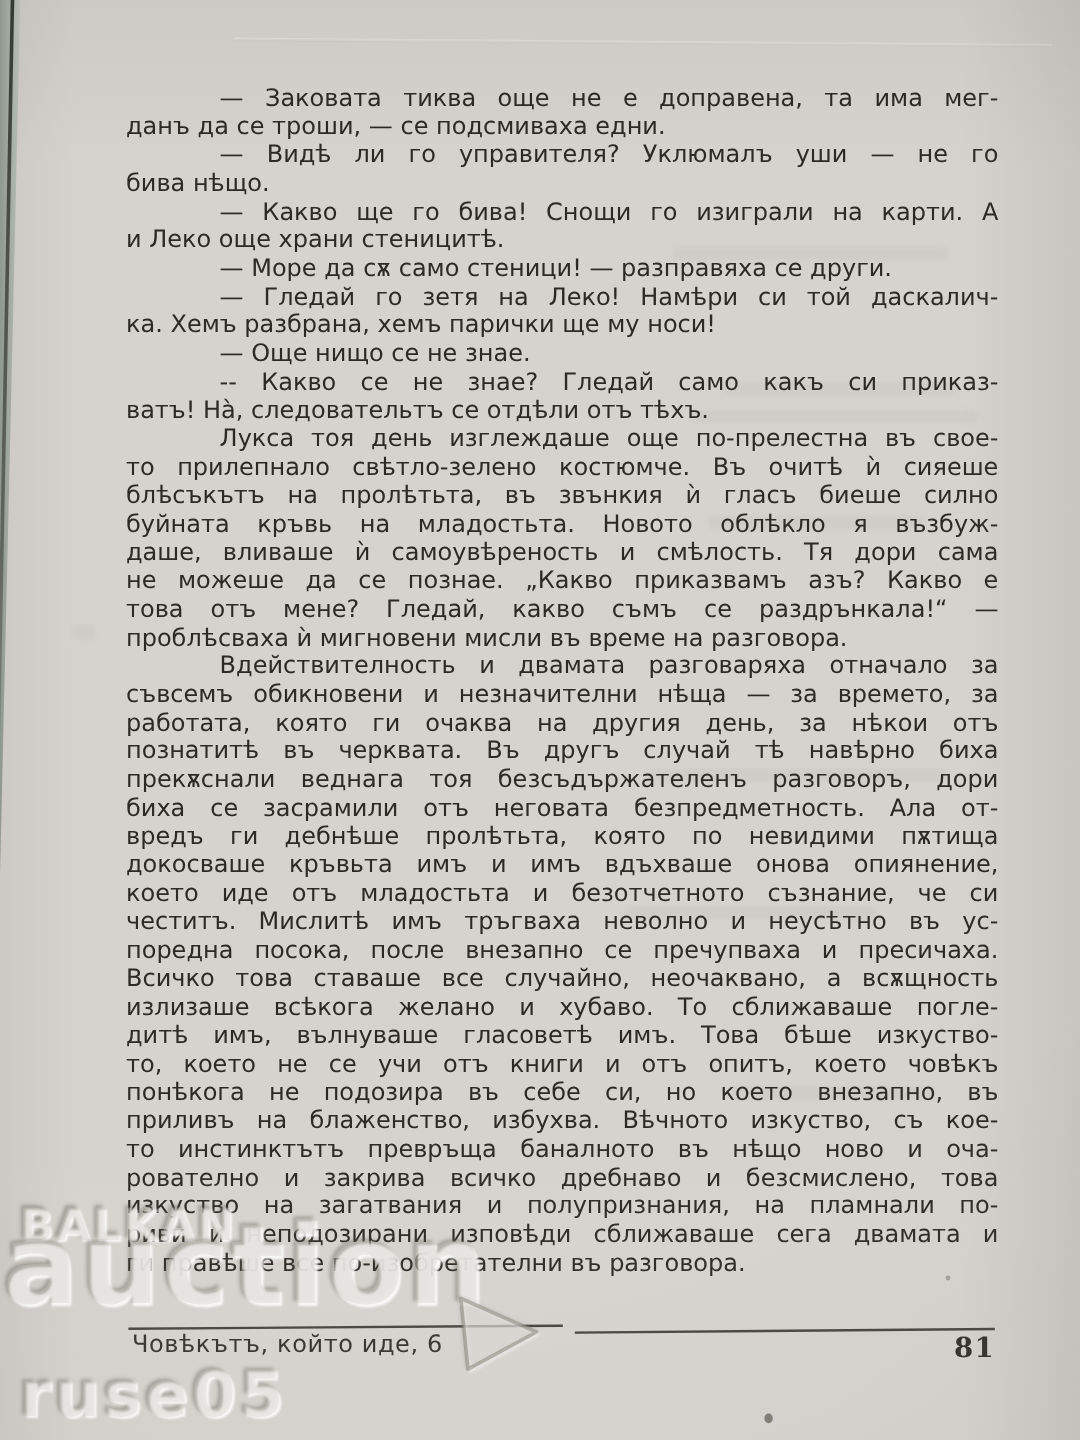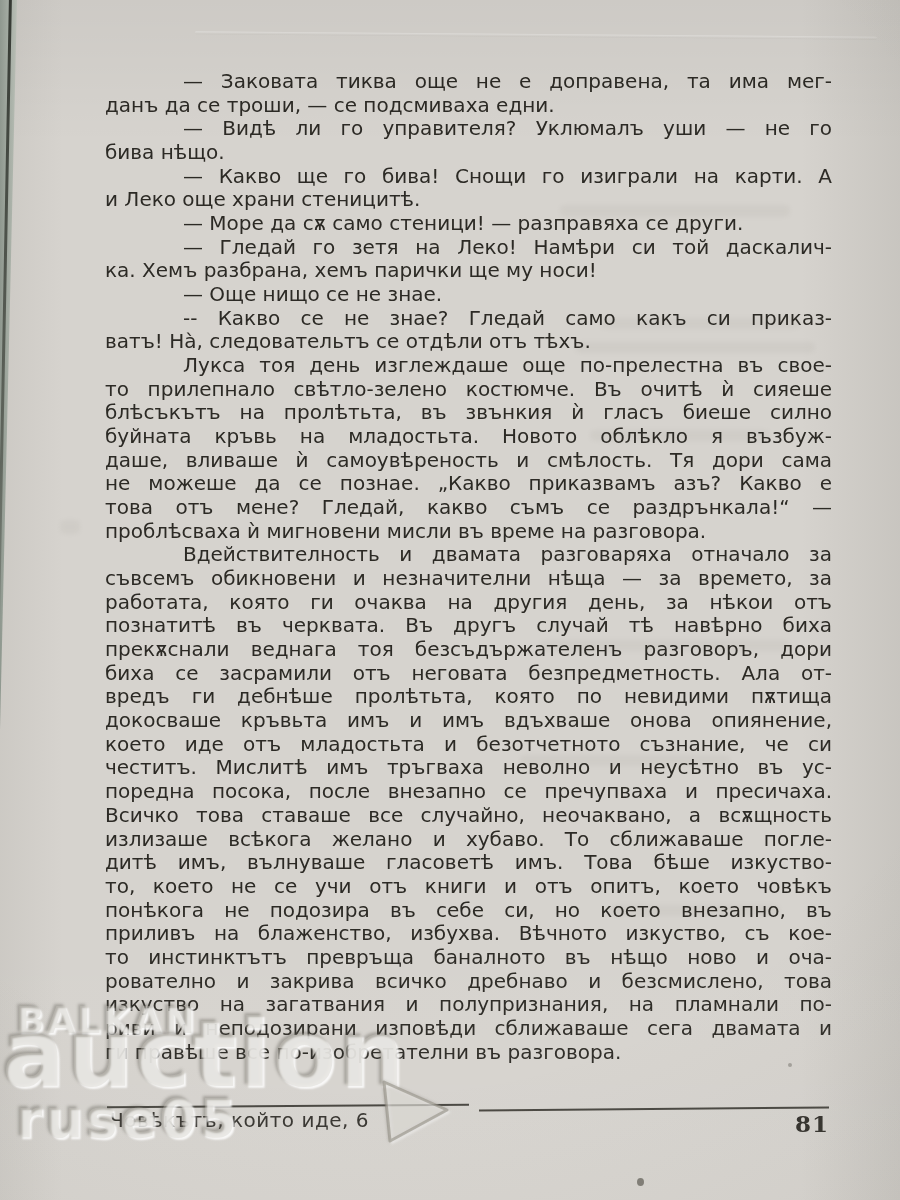--- a/index.html
+++ b/index.html
@@ -57,21 +57,21 @@
   }
   
   .watermark{
     position:absolute;z-index:6;font-weight:bold;line-height:1;
     color:rgba(205,202,196,0.35);
     text-shadow:2px 2px 2px rgba(255,255,255,0.85), -2px -2px 3px rgba(90,86,78,0.38);
     pointer-events:none;
   }
   #wm-balkan{left:16px;top:1002px;font-size:37px;letter-spacing:2px;}
   #wm-auction{left:2px;top:1008px;font-size:93px;letter-spacing:2px;}
-  #wm-ruse{left:16px;top:1092px;font-size:53px;letter-spacing:3px;}
+  #wm-ruse{left:16px;top:1136px;font-size:53px;letter-spacing:3px;}
   #wm-arrow{position:absolute;left:380px;top:1079px;z-index:6;pointer-events:none;
     filter:drop-shadow(2px 2px 1px rgba(255,255,255,0.75)) drop-shadow(-1px -1px 1px rgba(90,86,78,0.25));}
   
   .smudge{position:absolute;z-index:1;background:#8a867c;opacity:0.08;filter:blur(2px);border-radius:5px;pointer-events:none;}
   .speck{position:absolute;z-index:2;background:#55524a;border-radius:50%;pointer-events:none;}
 </style>
 </head>
 <body>
 
 <div id="photo">

